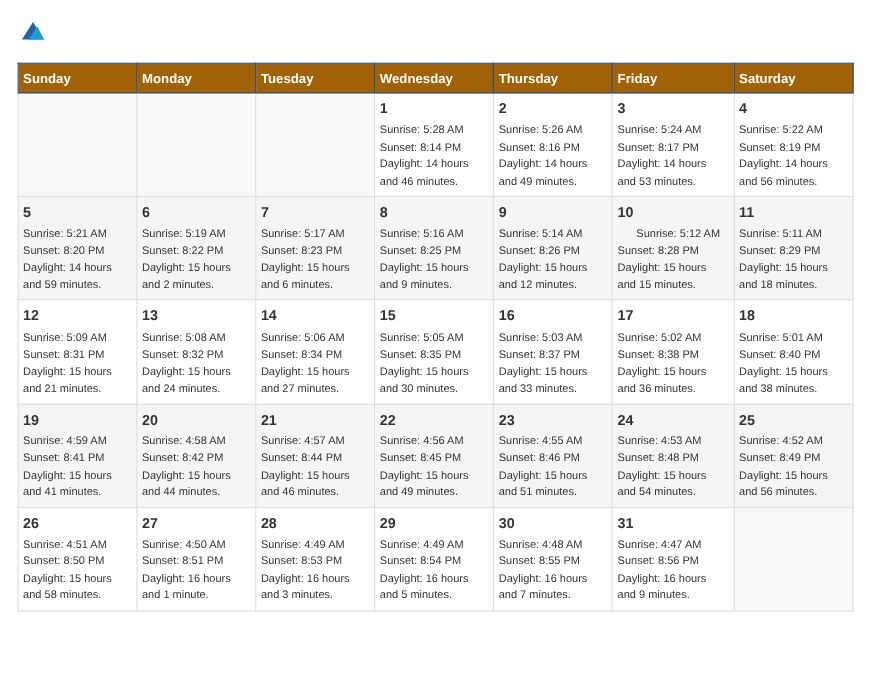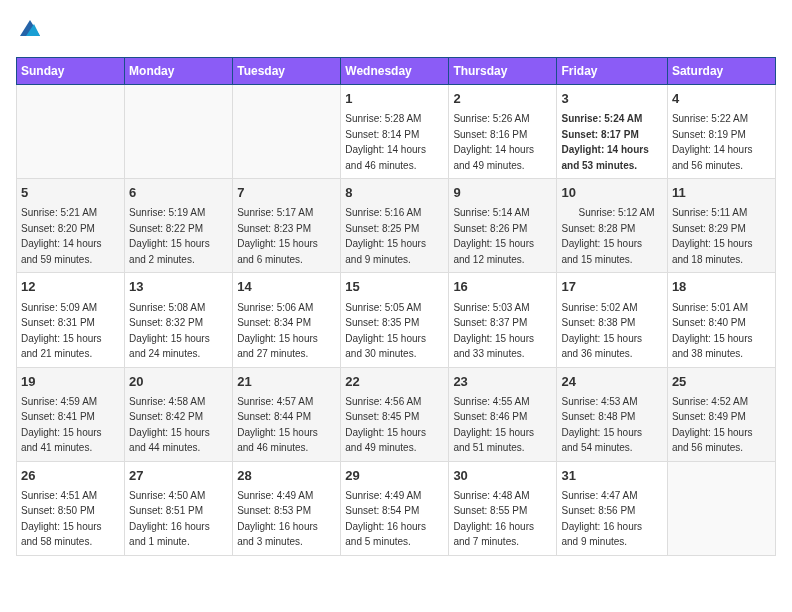--- a/index.html
+++ b/index.html
@@ -47,21 +47,21 @@
       font-size: 15px;
       color: #333;
       margin-top: 2px;
     }
     table {
       width: 100%;
       border-collapse: collapse;
       font-size: 11px;
     }
     thead tr th {
-      background-color: #8b5cf6;
+      background-color: #a16207;
       color: #fff;
       padding: 6px 4px;
       text-align: left;
       font-size: 12px;
       font-weight: bold;
       border: 1px solid #1a4f8a;
     }
     tbody tr {
       border-bottom: 1px solid #ccc;
     }
@@ -134,21 +134,21 @@
         <td class="empty"></td>
         <td class="empty"></td>
         <td><span class="day-num">1</span><span class="day-info" style="white-space: pre-line;">Sunrise: 5:28 AM
 Sunset: 8:14 PM
 Daylight: 14 hours
 and 46 minutes.</span></td>
         <td><span class="day-num">2</span><span class="day-info" style="white-space: pre-line;">Sunrise: 5:26 AM
 Sunset: 8:16 PM
 Daylight: 14 hours
 and 49 minutes.</span></td>
-        <td><span class="day-num">3</span><span class="day-info" style="white-space: pre-line; font-weight: bold;">Sunrise: 5:24 AM
+        <td><span class="day-num">3</span><span class="day-info" style="white-space: pre-line;">Sunrise: 5:24 AM
 Sunset: 8:17 PM
 Daylight: 14 hours
 and 53 minutes.</span></td>
         <td><span class="day-num">4</span><span class="day-info" style="white-space: pre-line;">Sunrise: 5:22 AM
 Sunset: 8:19 PM
 Daylight: 14 hours
 and 56 minutes.</span></td>
       </tr>
       <tr>
         <td><span class="day-num">5</span><span class="day-info" style="white-space: pre-line;">Sunrise: 5:21 AM

